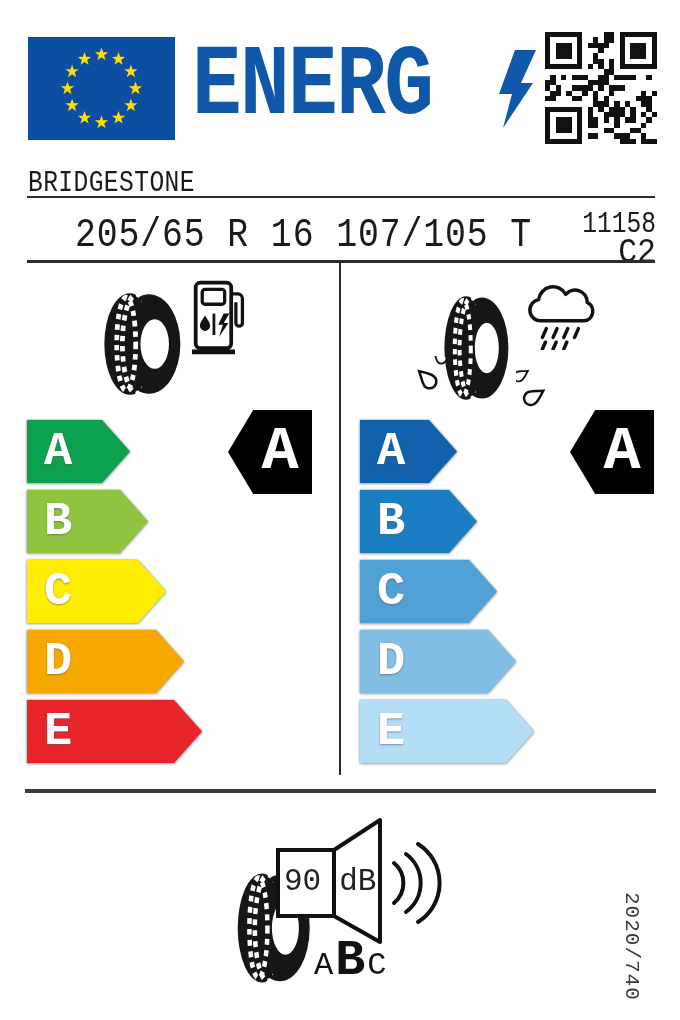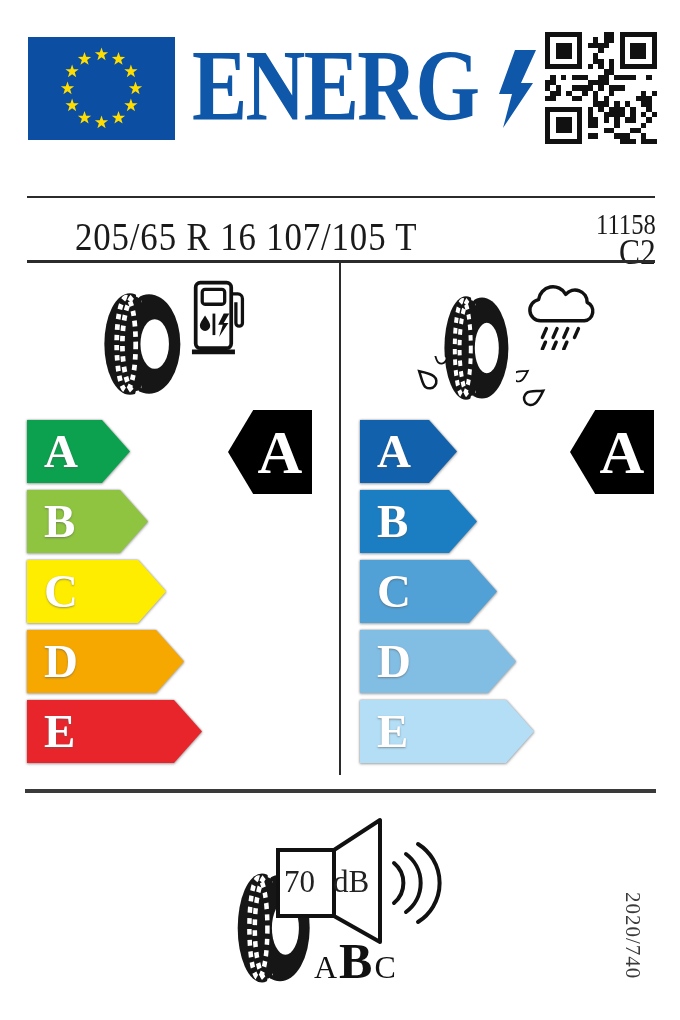--- a/index.html
+++ b/index.html
@@ -1,17 +1,17 @@
 <!DOCTYPE html>
 <html><head>
 <meta charset="utf-8">
 <style>
   html,body{margin:0;padding:0;background:#fff;}
   .label{position:relative;width:680px;height:1020px;background:#fff;overflow:hidden;
-         font-family:Liberation Serif, serif;color:#1a1a1a;}
+         font-family:Liberation Mono, monospace;color:#1a1a1a;}
   .abs{position:absolute;}
   .cond{display:inline-block;transform:scaleX(.82);transform-origin:left top;white-space:nowrap;}
   .cond-r{display:inline-block;transform:scaleX(.82);transform-origin:right top;white-space:nowrap;}
   .rule{position:absolute;background:#2b2b2b;}
   
   .logo-text{font-size:101px;font-weight:700;line-height:80px;letter-spacing:-2px;}
   
   .brand{font-size:30px;letter-spacing:.5px;}
   .artnum{font-size:30px;margin-top:41px;}
   .size{font-size:41px;letter-spacing:1px;font-weight:400;margin-left:47px;}
@@ -294,20 +294,23 @@
         <rect x="5" y="20" width="1" height="1" fill="#111"></rect>
         <rect x="6" y="20" width="1" height="1" fill="#111"></rect>
         <rect x="14" y="20" width="1" height="1" fill="#111"></rect>
         <rect x="15" y="20" width="1" height="1" fill="#111"></rect>
         <rect x="16" y="20" width="1" height="1" fill="#111"></rect>
         <rect x="18" y="20" width="1" height="1" fill="#111"></rect>
         <rect x="19" y="20" width="1" height="1" fill="#111"></rect>
         <rect x="20" y="20" width="1" height="1" fill="#111"></rect>
       </svg></div>
 
+  <div class="abs brand" style="left:28px;top:166px">
+    <span class="cond">BRIDGESTONE</span>
+  </div>
   <div class="abs artnum" style="right:24px;top:166px">
     <span class="cond-r">11158</span>
   </div>
   <div class="rule" style="left:27px;top:196px;width:628px;height:2px"></div>
 
   <div class="abs size" style="left:28px;top:212px">
     <span class="cond" style="transform:scaleX(.85)">205/65 R 16 107/105 T</span>
   </div>
   <div class="abs tclass" style="right:24px;top:225px">
     <span class="cond-r" style="transform:scaleX(.9)">C2</span>
@@ -443,21 +446,21 @@
       <rect x="10" y="42" width="56" height="66" fill="#fff" stroke="#111" stroke-width="4"></rect>
       <polygon points="66,42 112,12 112,134 66,108" fill="#fff" stroke="#111" stroke-width="4" stroke-linejoin="round"></polygon>
       <g fill="none" stroke="#111" stroke-width="4" stroke-linecap="round">
         <path d="M126,55 a26,26 0 0 1 0,40"></path>
         <path d="M138,46 a36,36 0 0 1 0,58"></path>
         <path d="M150,36 a46,46 0 0 1 0,78"></path>
       </g>
     </svg>
   </div>
   <div class="abs db-text" style="left:284px;top:864px">
-    <span>70</span>
+    <span>90</span>
     <span>dB</span>
   </div>
   <div class="abs abc" style="left:314px;top:932px">
     <span class="s">A</span>
     <span class="b">B</span>
     <span class="s">C</span>
   </div>
 
   <div class="abs reg" style="left:620px;top:892px;height:100px">2020/740</div>
 

